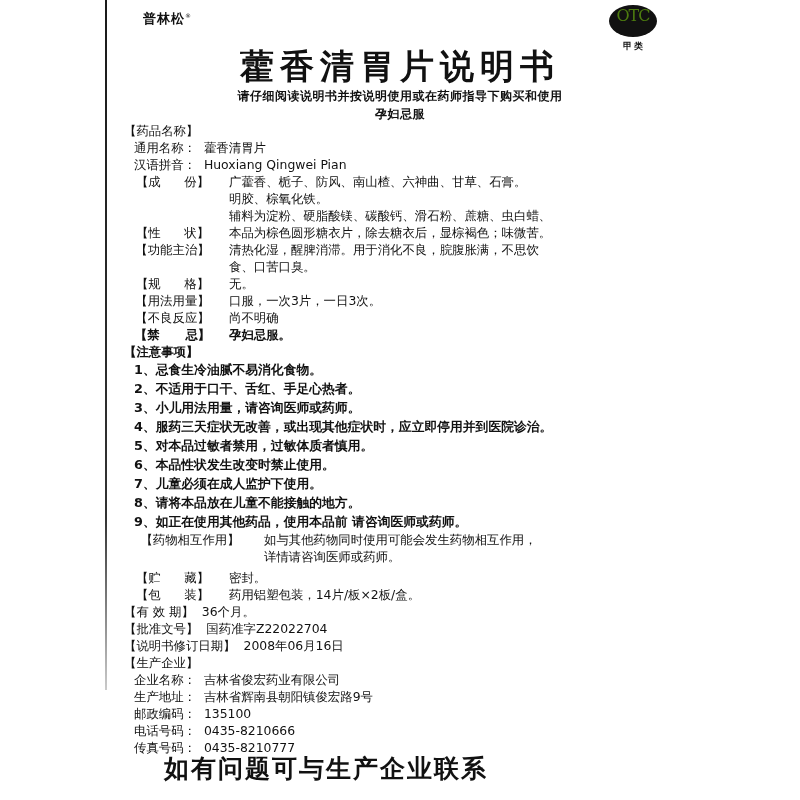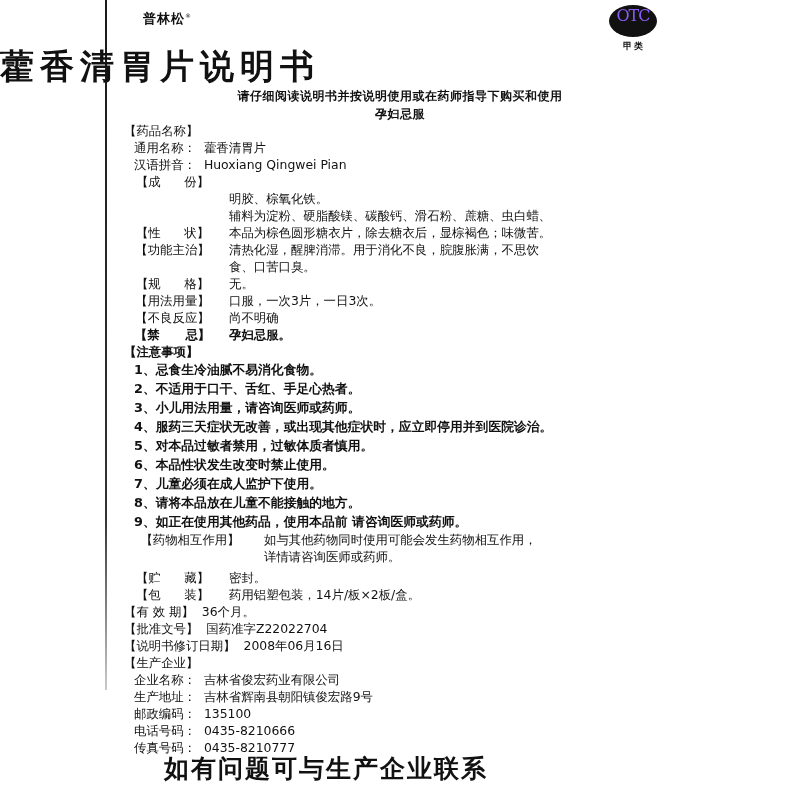--- a/index.html
+++ b/index.html
@@ -13,26 +13,26 @@
     background: linear-gradient(#1a1a1a 0%, #333 75%, rgba(80,80,80,0.3) 100%);
   }
   .brand {
     position: absolute; left: 143px; top: 10px; font-size: 13px; font-weight: bold;
     letter-spacing: 1px;
   }
   .brand sup { font-size: 6px; font-weight: normal; }
   .otc-wrap { position: absolute; left: 609px; top: 5px; width: 50px; text-align: center; }
   .otc-badge {
     width: 48px; height: 32px; border-radius: 50%; background: #111;
-    color: #8b5cf6; font-family: "DejaVu Serif", "Liberation Serif", serif;
+    color: #4d7c0f; font-family: "DejaVu Serif", "Liberation Serif", serif;
     font-size: 16px; line-height: 22px; text-align: center; letter-spacing: -1px;
   }
   .otc-class { font-size: 9px; margin-top: 3px; font-weight: bold; letter-spacing: 2px; }
   .title {
-    position: absolute; left: 0; width: 800px; top: 44px; 
+    position: absolute; left: 0; width: 800px; top: 44px; text-align: center;
     font-family: "DejaVu Serif", "Liberation Serif", serif;
     font-size: 34px; font-weight: bold; letter-spacing: 6px;
   }
   .subtitle {
     position: absolute; left: 100px; width: 600px; text-align: center;
     font-size: 12px; font-weight: bold; letter-spacing: 0.5px;
   }
   .sub1 { top: 88px; }
   .sub2 { top: 106px; }
   .body-text {
@@ -78,20 +78,21 @@
       <span class="lbl">通用名称：</span>
       <span class="val">藿香清胃片</span>
     </div>
   <div class="row indent">
       <span class="lbl">汉语拼音：</span>
       <span class="val">Huoxiang Qingwei Pian</span>
     </div>
 
   <div class="row">
       <span class="lbl w1">【成      份】</span>
+      <span class="val">广藿香、栀子、防风、南山楂、六神曲、甘草、石膏。</span>
     </div>
   <div class="row cont">
       <span class="val">明胶、棕氧化铁。</span>
     </div>
   <div class="row cont">
       <span class="val">辅料为淀粉、硬脂酸镁、碳酸钙、滑石粉、蔗糖、虫白蜡、</span>
     </div>
 
   <div class="row">
       <span class="lbl w1">【性      状】</span>

